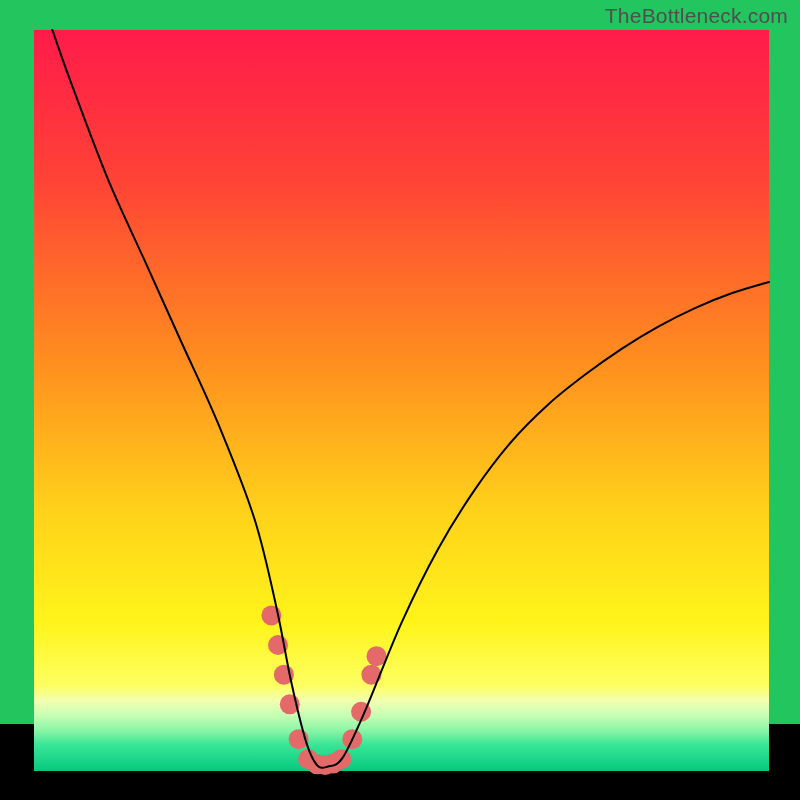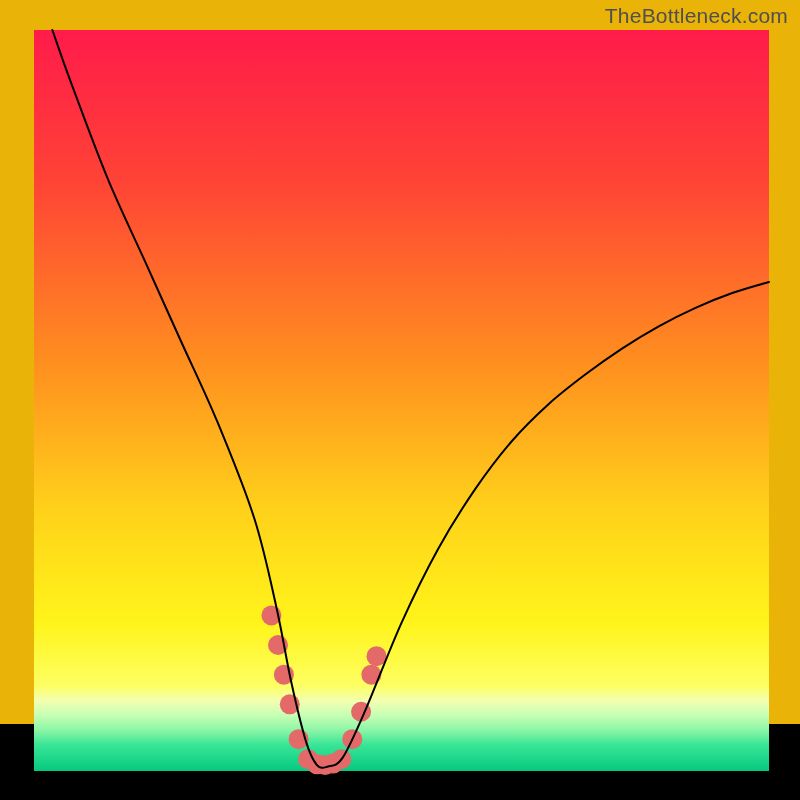--- a/index.html
+++ b/index.html
@@ -8,21 +8,21 @@
     width: 800px;
     height: 800px;
     background: #000;
     overflow: hidden;
     font-family: Arial, Helvetica, sans-serif;
   }
   .stage {
     position: relative;
     width: 800px;
     height: 724px;
-    background: #eab308;
+    background: #22c55e;
   }
   .watermark {
     position: absolute;
     top: 4px;
     right: 12px;
     color: #4f4f4f;
     font-size: 21px;
     font-weight: 500;
     letter-spacing: 0.2px;
     z-index: 3;

